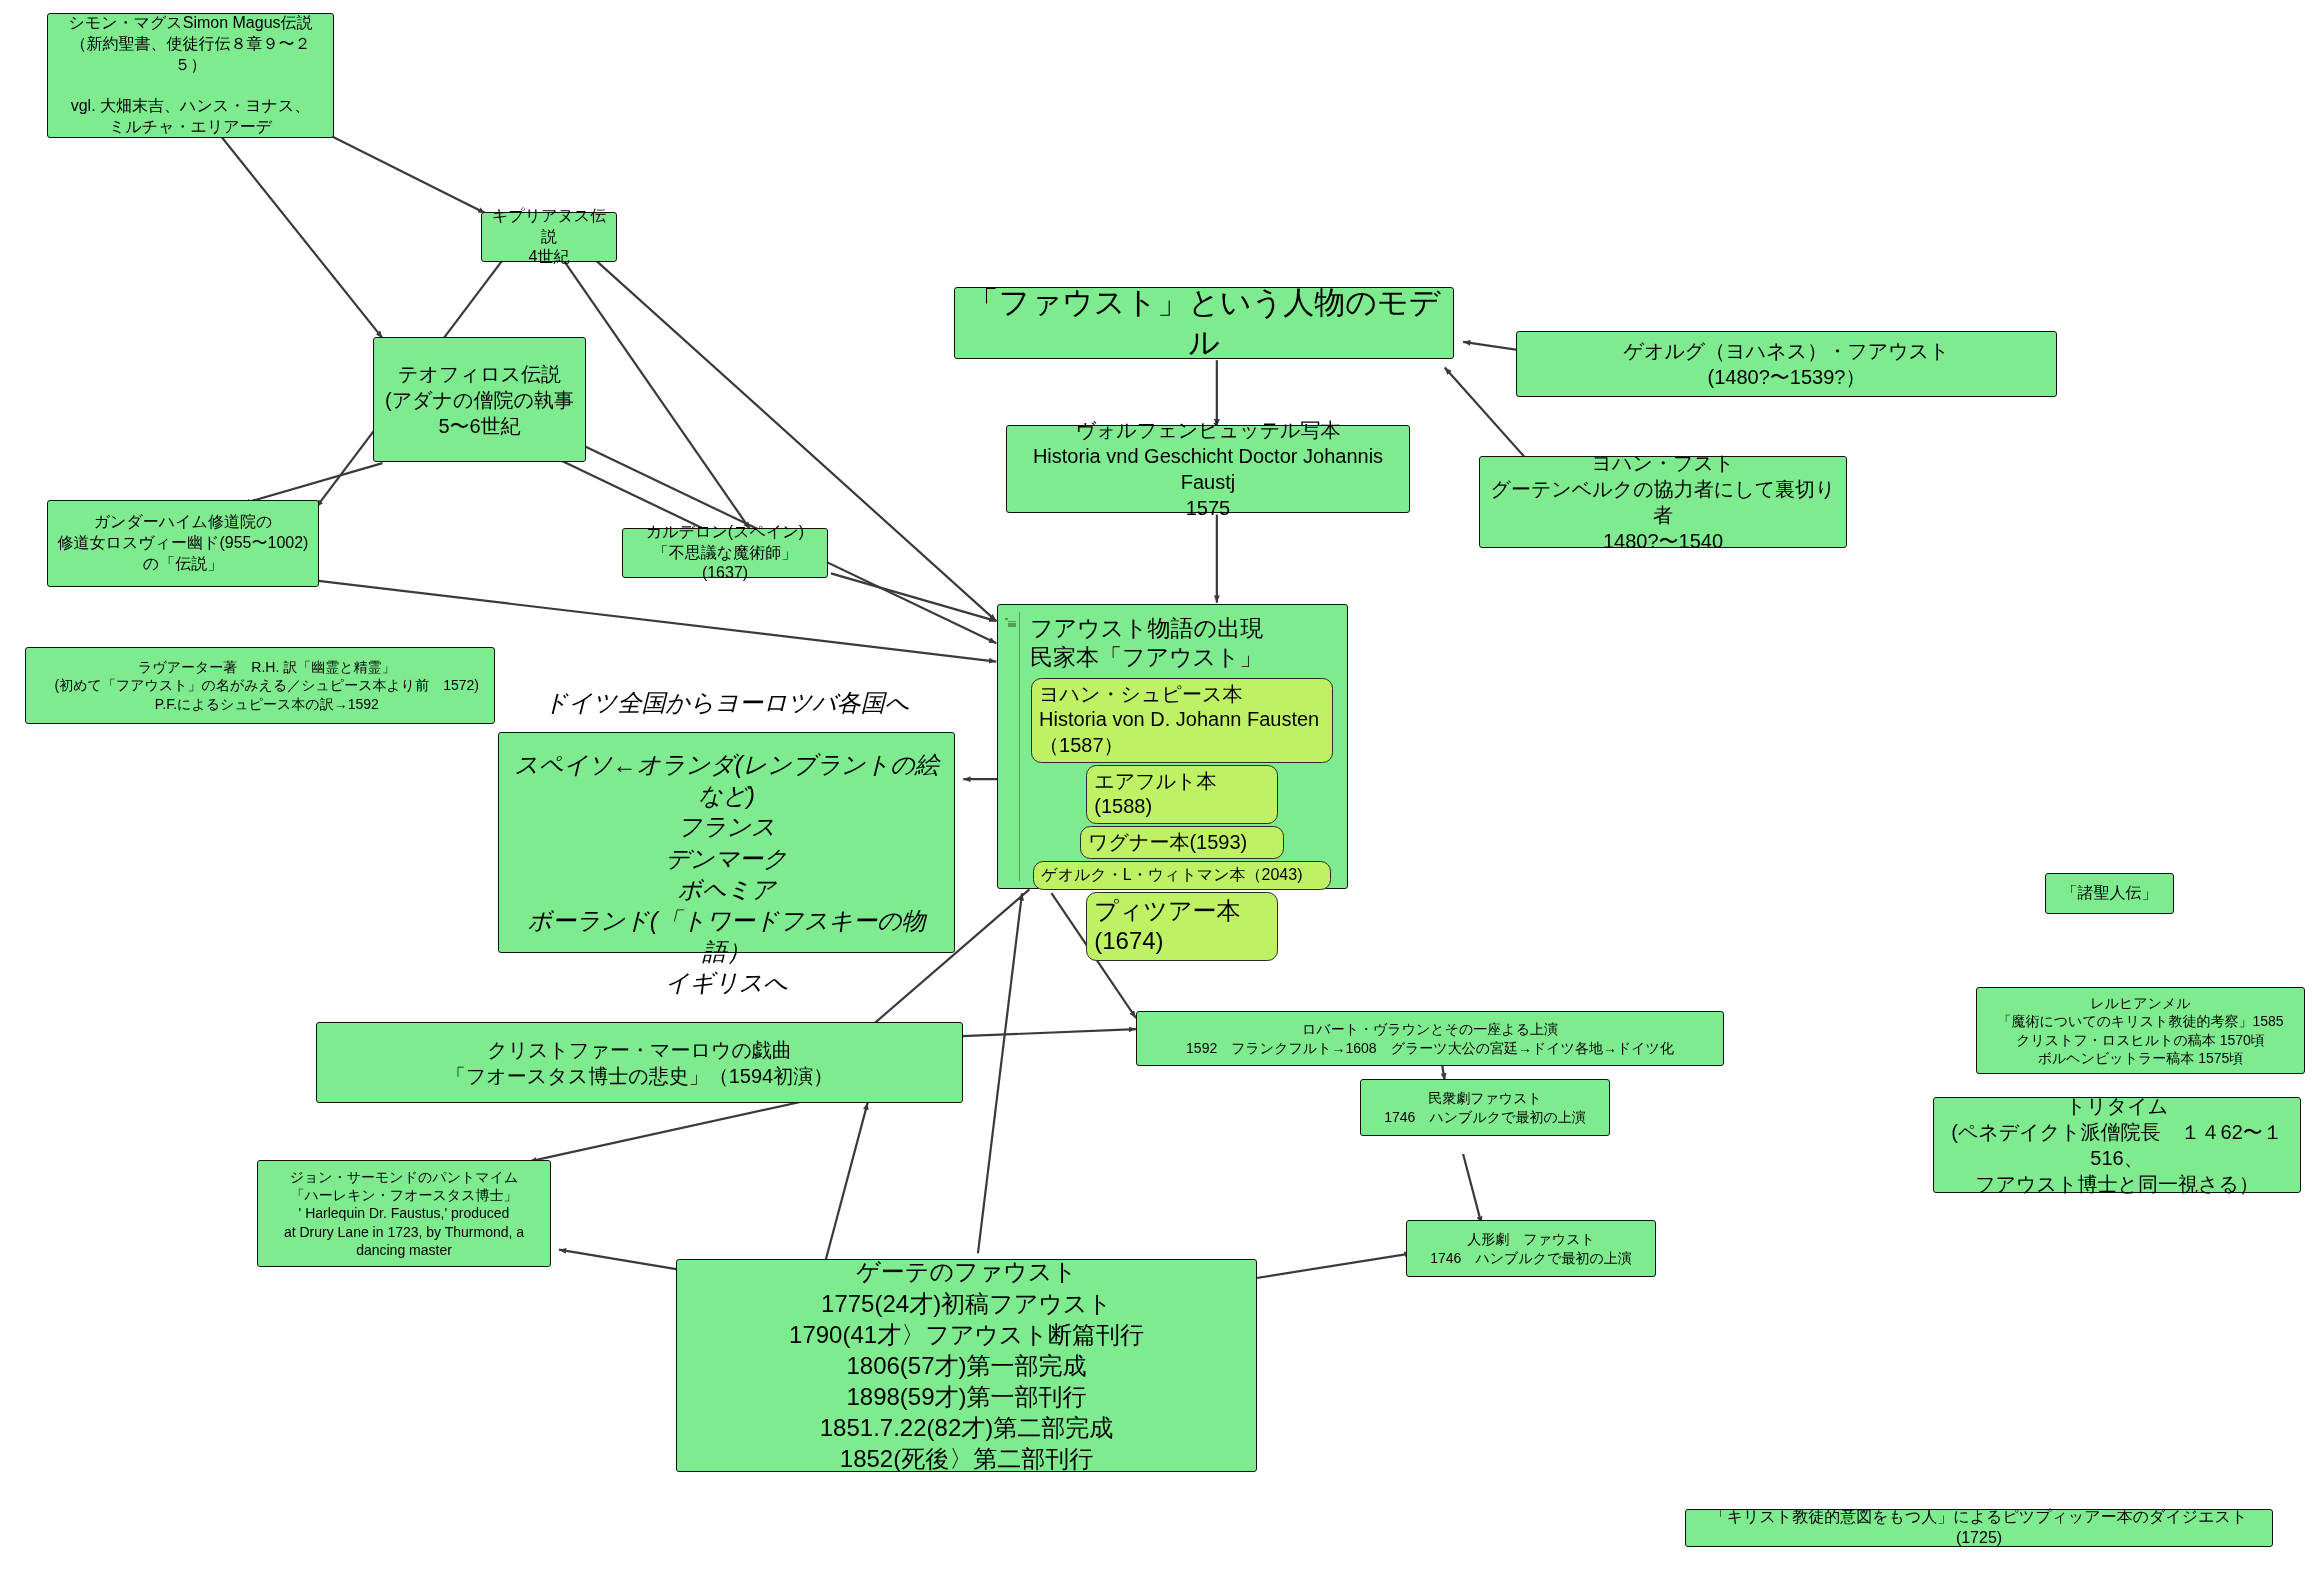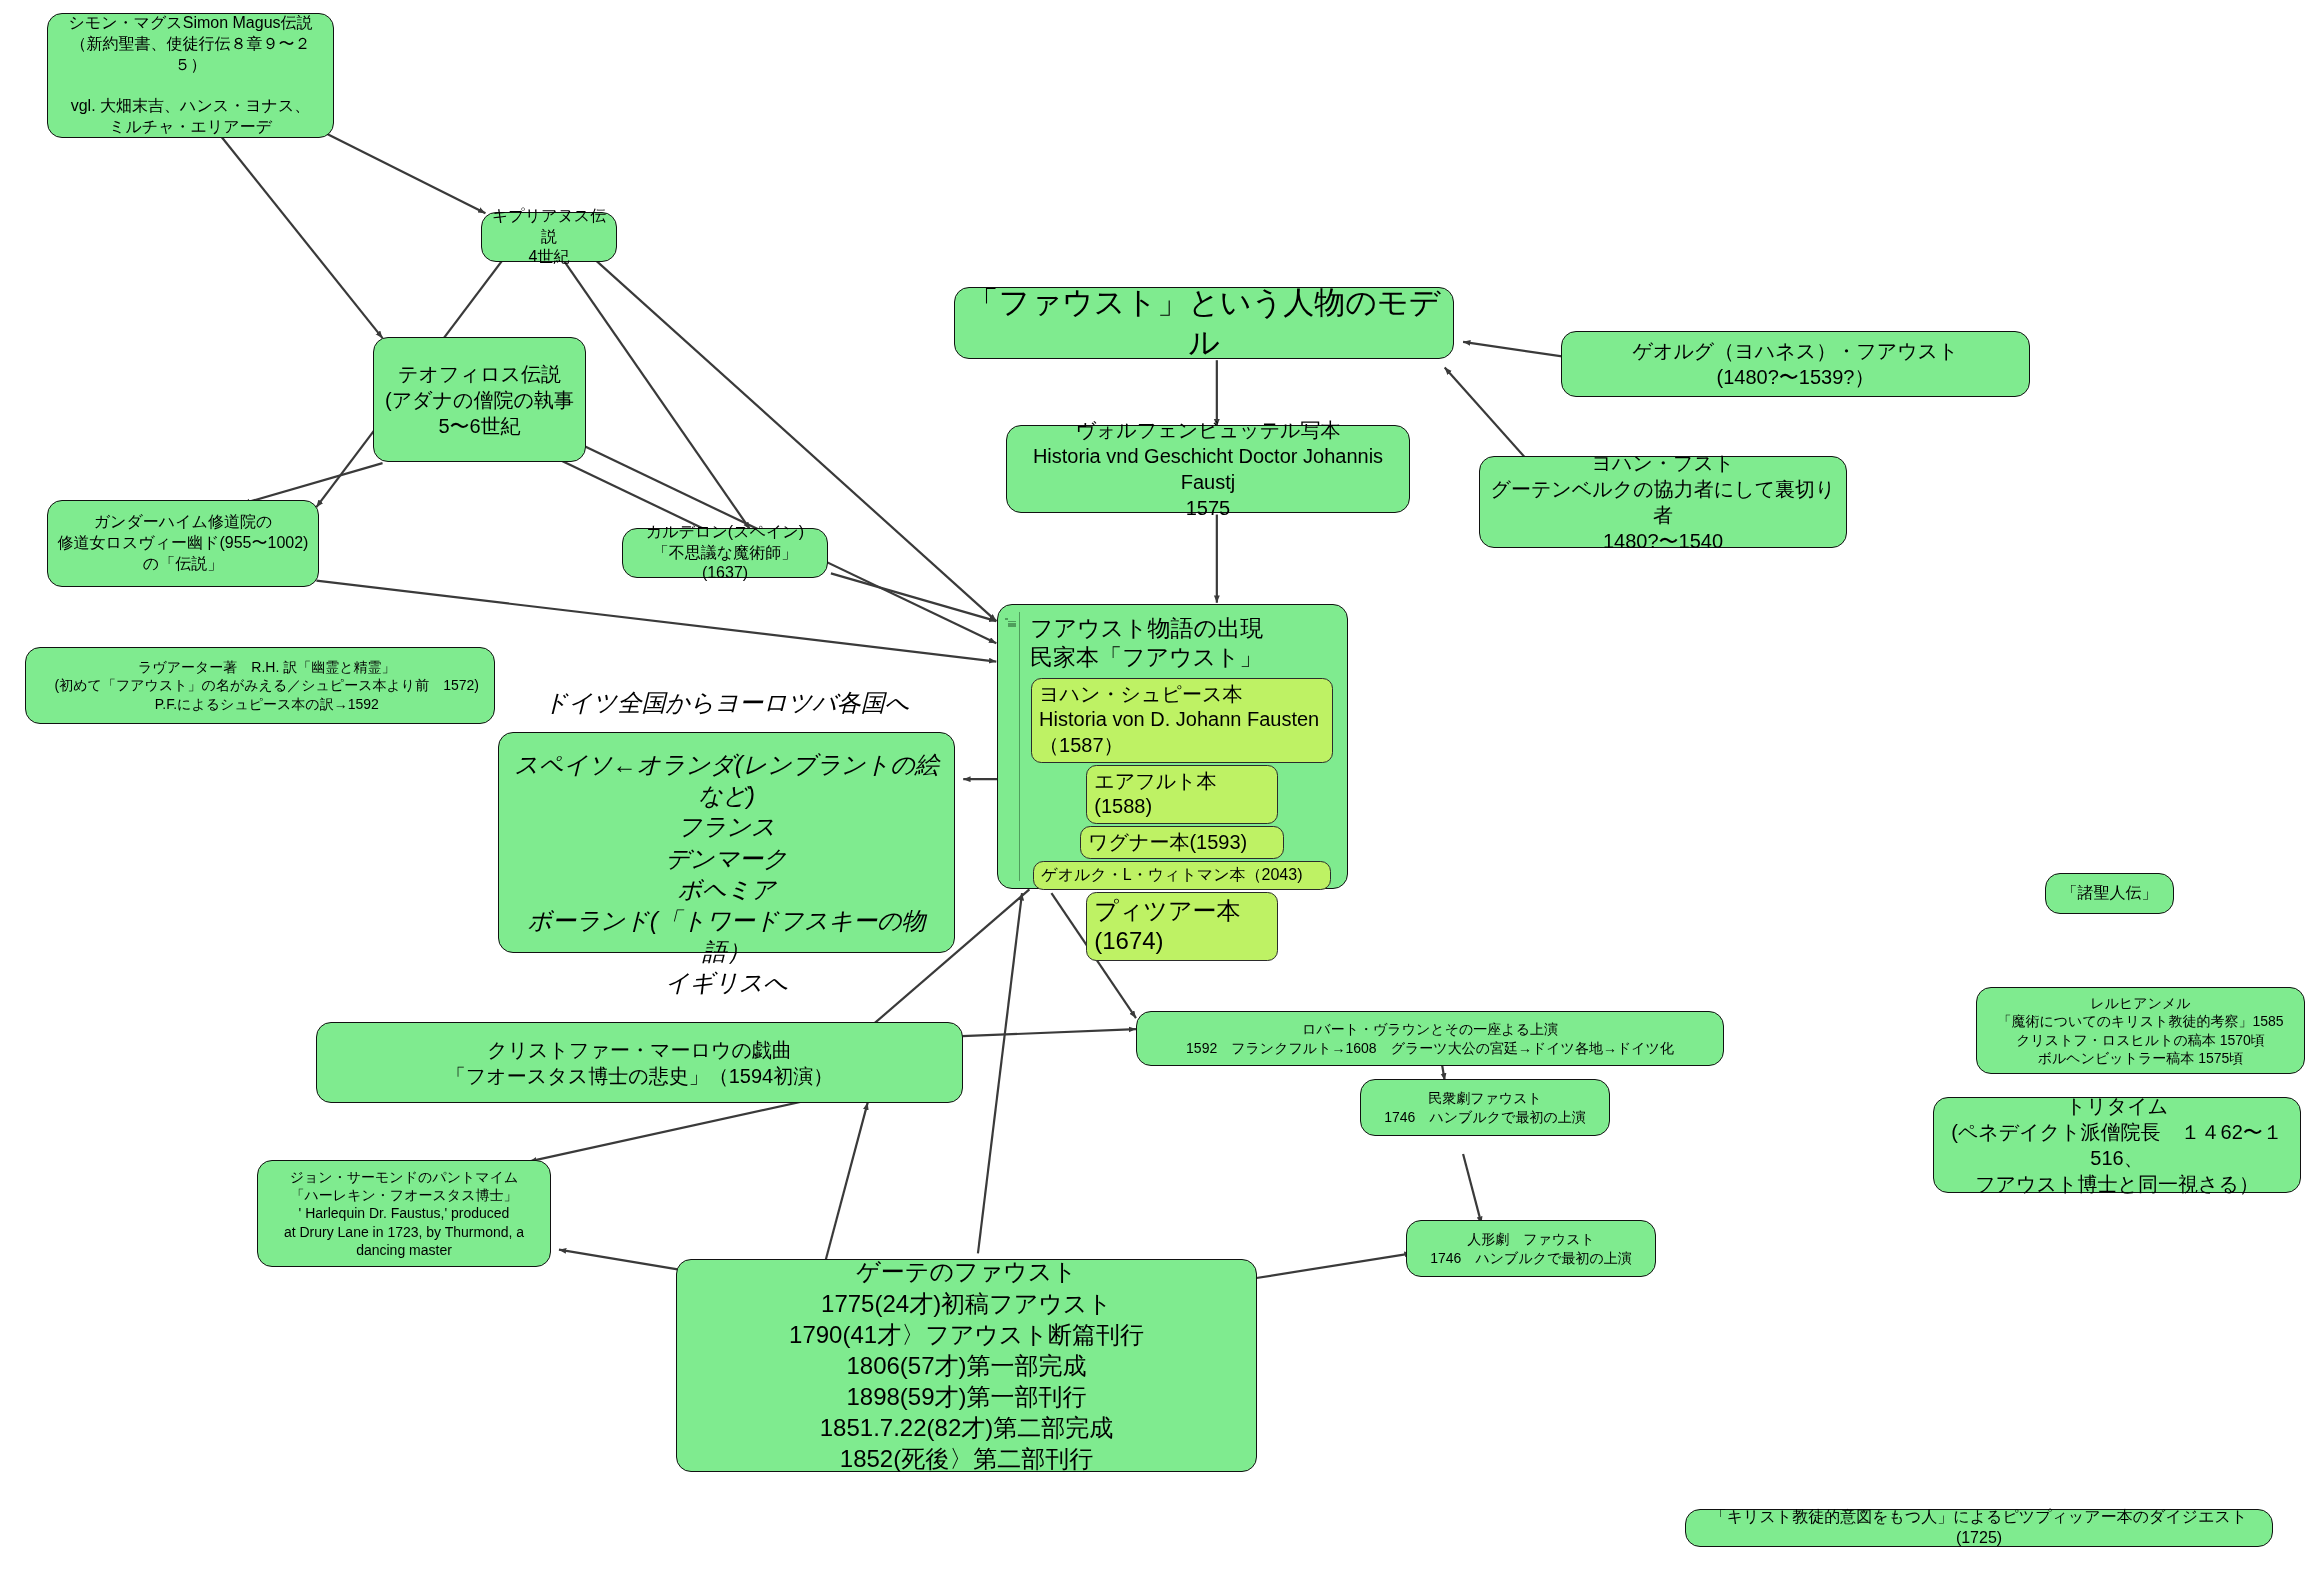--- a/index.html
+++ b/index.html
@@ -17,21 +17,21 @@
   }
   #edges{
     position:absolute;left:0;top:0;width:2319px;height:1576px;
     pointer-events:none;
   }
   .node{
     position:absolute;
     box-sizing:border-box;
     background:#7FEB8F;
     border:1.5px solid #111111;
-    border-radius:15px;
+    border-radius:3px;
     display:flex;
     flex-direction:column;
     align-items:center;
     justify-content:center;
     text-align:center;
     line-height:1.30;
     padding:4.4px 7.4px;
     white-space:pre-line;
     z-index:5;
   }
@@ -225,21 +225,21 @@
   <div class="node f-xs" id="n-volks" style="left:1360px;top:1079px;width:250px;height:57px;">
     <span class="ln">民衆劇ファウスト
 1746　ハンブルクで最初の上演</span>
   </div>
 
   <div class="node f-xs" id="n-puppet" style="left:1406px;top:1220px;width:250px;height:57px;">
     <span class="ln">人形劇　ファウスト
 1746　ハンブルクで最初の上演</span>
   </div>
 
-  <div class="node f-md" id="n-georg" style="left:1561px;top:331px;width:469px;height:66px;">
+  <div class="node f-md" id="n-georg" style="left:1516px;top:331px;width:541px;height:66px;">
     <span class="ln">ゲオルグ（ヨハネス）・フアウスト
 (1480?〜1539?）</span>
   </div>
 
   <div class="node f-md" id="n-fust" style="left:1479px;top:456px;width:368px;height:92px;">
     <span class="ln">ヨハン・フスト
 グーテンベルクの協力者にして裏切り者
 1480?〜1540</span>
   </div>
 

